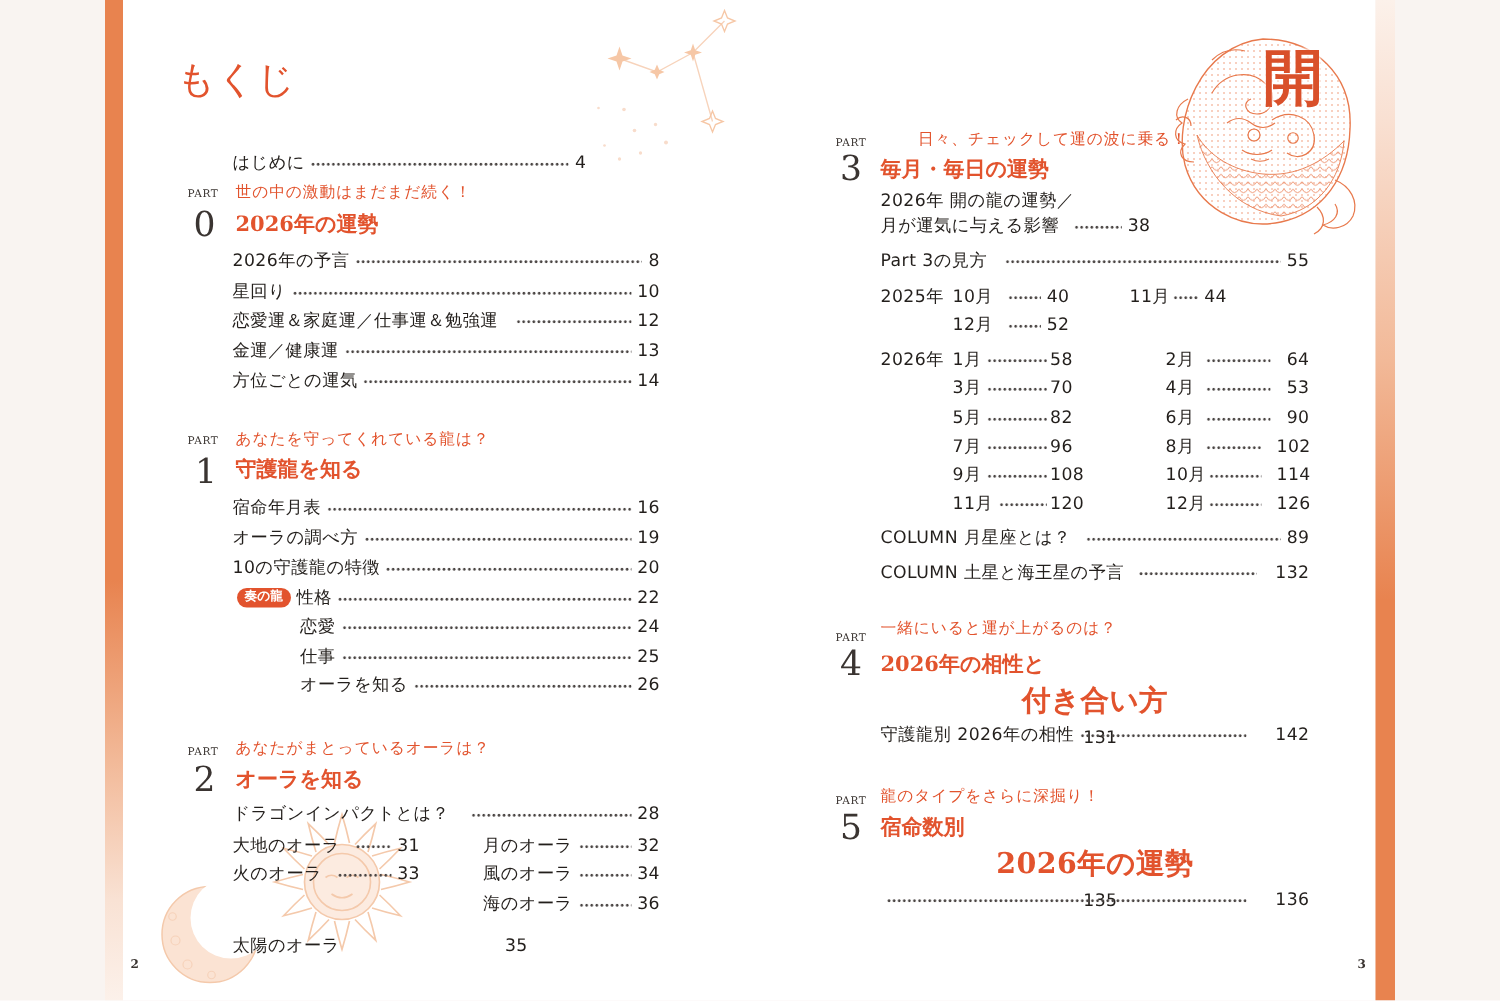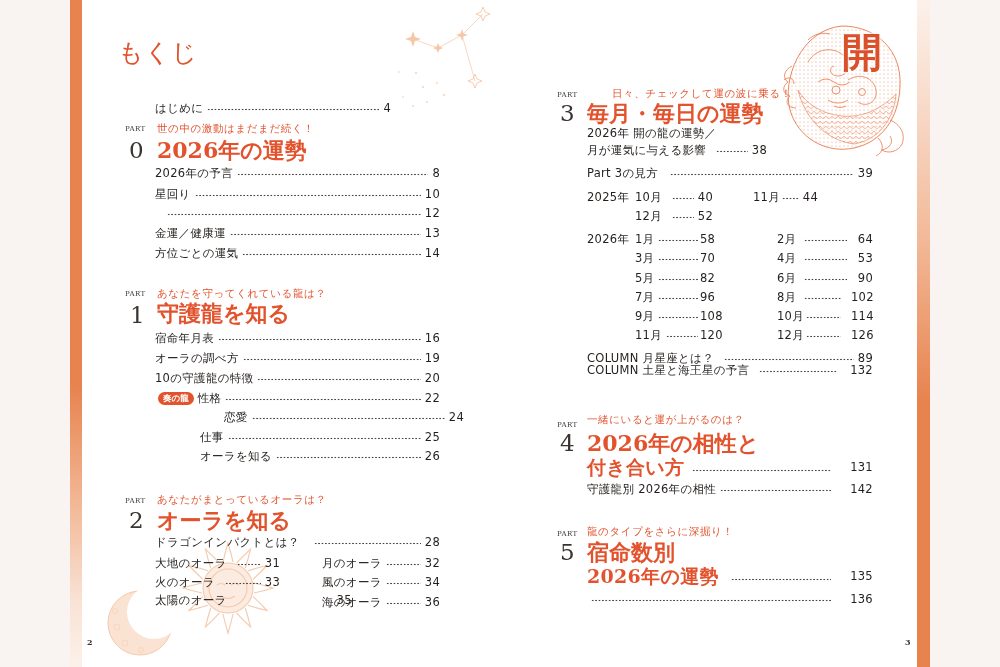--- a/index.html
+++ b/index.html
@@ -12,25 +12,25 @@
     background:linear-gradient(to bottom,#fcf1ea 0%,#f9e0d2 12%,#f2b998 36%,#e8834f 60%,#e8834f 100%);}
   .decor{position:absolute;z-index:0;}
   .mokuji{position:absolute;left:118px;top:38px;font-size:25px;line-height:30px;color:#e2532d;
     font-family:"DejaVu Serif","Liberation Serif",serif;letter-spacing:1px;z-index:2;}
   .part-lbl{position:absolute;font-size:7px;line-height:8px;letter-spacing:0.4px;color:#3a3431;
     font-family:"DejaVu Serif","Liberation Serif",serif;z-index:2;}
   .part-num{position:absolute;font-size:23px;line-height:24px;color:#3a3431;
     font-family:"DejaVu Serif","Liberation Serif",serif;z-index:2;}
   .tag{position:absolute;font-size:10.5px;line-height:14px;color:#e2532d;letter-spacing:0.6px;
     white-space:nowrap;font-family:"DejaVu Serif","Liberation Serif",serif;z-index:2;}
-  .ttl{position:absolute;font-size:22px;line-height:24px;color:#e2532d;font-weight:bold;
+  .ttl{position:absolute;font-size:14px;line-height:24px;color:#e2532d;font-weight:bold;
     white-space:nowrap;font-family:"DejaVu Serif","Liberation Serif",serif;z-index:2;}
   .row{position:absolute;display:flex;align-items:center;height:16px;line-height:16px;
     font-size:11.5px;letter-spacing:0.3px;color:#231f1c;white-space:nowrap;z-index:2;}
-  .row.big{height:24px;line-height:24px;}
+  .row.big{height:24px;line-height:24px;flex-direction:column;}
   .row .lbl{flex:0 0 auto;}
   .row .lbl.hd{font-size:19px;color:#e2532d;font-weight:bold;font-family:"DejaVu Serif","Liberation Serif",serif;}
   .dots{flex:1 1 auto;height:3px;margin:0 4px;position:relative;top:1px;
     background-image:radial-gradient(circle at center,#4a4543 0.75px,transparent 1.1px);
     background-size:3.4px 3px;background-repeat:repeat-x;background-position:0 0;}
   .pg{flex:0 0 auto;text-align:right;}
   .pg.w30{width:30px;}
   .pg.left22{width:22px;text-align:left;}
   .pg.w22{width:22px;}
   .plain{position:absolute;font-size:11.5px;line-height:16px;letter-spacing:0.3px;white-space:nowrap;z-index:2;}
@@ -127,20 +127,21 @@
       <span class="lbl">2026年の予言</span>
       <span class="dots"></span>
       <span class="pg">8</span>
     </div>
     <div class="row" style="left:155px;top:186px;width:285px;">
       <span class="lbl">星回り</span>
       <span class="dots"></span>
       <span class="pg">10</span>
     </div>
     <div class="row" style="left:155px;top:205px;width:285px;">
+      <span class="lbl">恋愛運＆家庭運／仕事運＆勉強運</span>
       <span class="dots" style="margin-left:12px;"></span>
       <span class="pg">12</span>
     </div>
     <div class="row" style="left:155px;top:225px;width:285px;">
       <span class="lbl">金運／健康運</span>
       <span class="dots"></span>
       <span class="pg">13</span>
     </div>
     <div class="row" style="left:155px;top:245px;width:285px;">
       <span class="lbl">方位ごとの運気</span>
@@ -169,21 +170,21 @@
       <span class="lbl">10の守護龍の特徴</span>
       <span class="dots"></span>
       <span class="pg">20</span>
     </div>
     <div class="row" style="left:158px;top:390px;width:282px;">
       <span class="badge">奏の龍</span>
       <span class="lbl">性格</span>
       <span class="dots"></span>
       <span class="pg">22</span>
     </div>
-    <div class="row" style="left:200px;top:409px;width:240px;margin-left:24px;">
+    <div class="row" style="left:200px;top:409px;width:240px;">
       <span class="lbl">恋愛</span>
       <span class="dots"></span>
       <span class="pg">24</span>
     </div>
     <div class="row" style="left:200px;top:429px;width:240px;">
       <span class="lbl">仕事</span>
       <span class="dots"></span>
       <span class="pg">25</span>
     </div>
     <div class="row" style="left:200px;top:448px;width:240px;">
@@ -218,21 +219,21 @@
     <div class="row" style="left:155px;top:574px;width:125px;">
       <span class="lbl">火のオーラ</span>
       <span class="dots" style="margin-left:10px;"></span>
       <span class="pg">33</span>
     </div>
     <div class="row" style="left:322px;top:574px;width:118px;">
       <span class="lbl">風のオーラ</span>
       <span class="dots"></span>
       <span class="pg">34</span>
     </div>
-    <div class="row" style="left:155px;top:592px;width:125px;gap:48px;">
+    <div class="row" style="left:155px;top:622px;width:125px;gap:48px;">
       <span class="lbl">太陽のオーラ</span>
       <span class="dots" style="margin-left:10px;"></span>
       <span class="pg">35</span>
     </div>
     <div class="row" style="left:322px;top:594px;width:118px;">
       <span class="lbl">海のオーラ</span>
       <span class="dots"></span>
       <span class="pg">36</span>
     </div>
   </div>
@@ -277,21 +278,21 @@
 
     <div class="plain" style="left:587px;top:125px;">2026年 開の龍の運勢／</div>
     <div class="row" style="left:587px;top:142px;width:180px;">
       <span class="lbl">月が運気に与える影響</span>
       <span class="dots" style="margin-left:10px;"></span>
       <span class="pg">38</span>
     </div>
     <div class="row" style="left:587px;top:165px;width:286px;">
       <span class="lbl">Part 3の見方</span>
       <span class="dots" style="margin-left:12px;"></span>
-      <span class="pg">39</span>
+      <span class="pg">55</span>
     </div>
 
     <div class="plain" style="left:587px;top:189px;">2025年</div>
     <div class="row" style="left:635px;top:189px;width:78px;">
       <span class="lbl">10月</span>
       <span class="dots" style="margin-left:10px;"></span>
       <span class="pg">40</span>
     </div>
     <div class="row" style="left:753px;top:189px;width:65px;">
       <span class="lbl">11月</span>
@@ -370,21 +371,21 @@
       <span class="lbl">12月</span>
       <span class="dots" style="margin-left:2px;margin-right:10px;"></span>
       <span class="pg w22">126</span>
     </div>
 
     <div class="row" style="left:587px;top:350px;width:286px;">
       <span class="lbl">COLUMN 月星座とは？</span>
       <span class="dots" style="margin-left:10px;"></span>
       <span class="pg">89</span>
     </div>
-    <div class="row" style="left:587px;top:362px;width:286px;">
+    <div class="row" style="left:587px;top:373px;width:286px;">
       <span class="lbl">COLUMN 土星と海王星の予言</span>
       <span class="dots" style="margin-left:10px;margin-right:12px;"></span>
       <span class="pg">132</span>
     </div>
   </div>
 
   <div>
     <div class="part-lbl" style="left:557px;top:421px;">PART</div>
     <div class="part-num" style="left:560px;top:431px;">4</div>
     <div class="tag" style="left:587px;top:412px;">一緒にいると運が上がるのは？</div>

